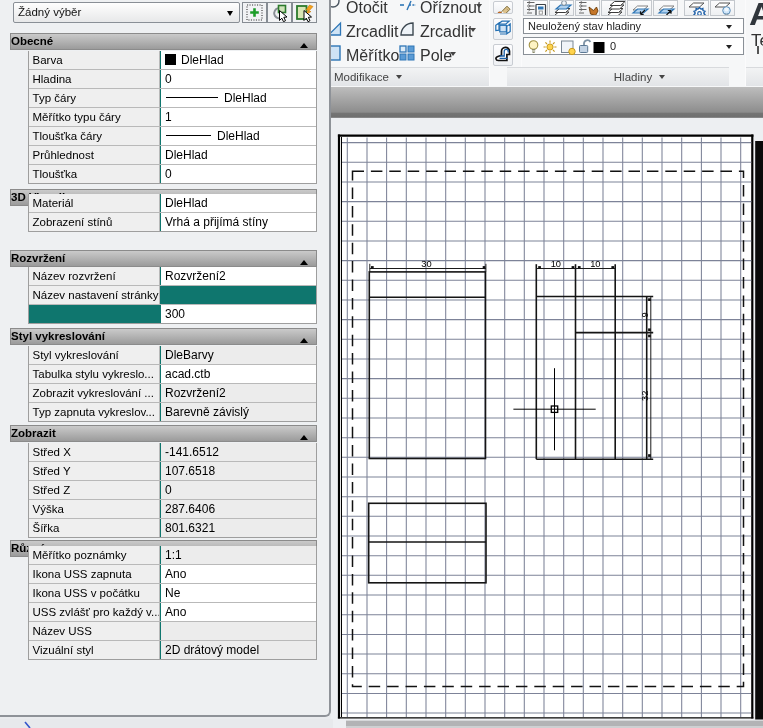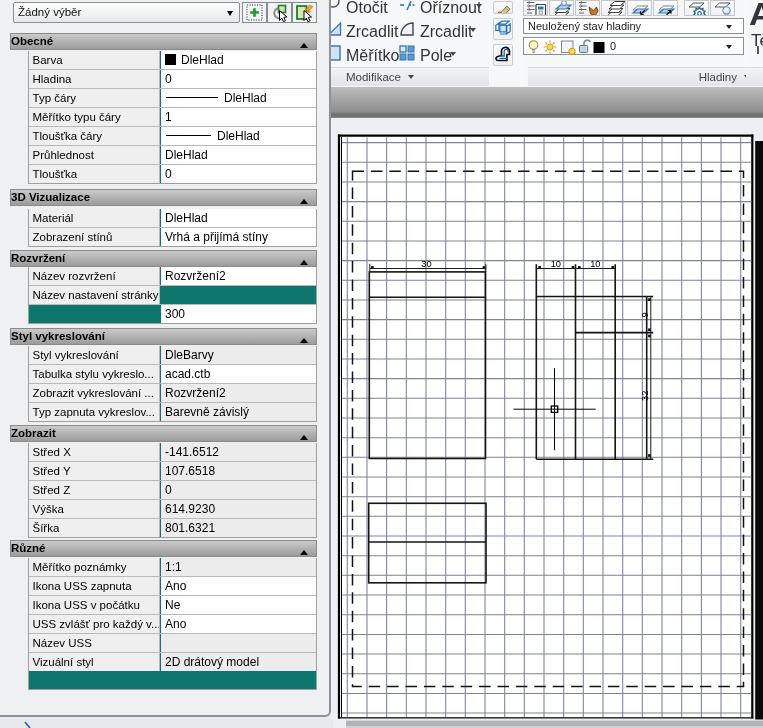--- a/index.html
+++ b/index.html
@@ -123,21 +123,21 @@
     </svg>
 <div class="rtxt" style="left:15px;top:47px">Měřítko</div>
 <svg class="ic" style="left:68px;top:45px" width="16" height="16">
       <rect x="1" y="1" width="6" height="6" fill="#dcebf7" stroke="#2e76b6" stroke-width="1.3"></rect>
       <rect x="9" y="1" width="6" height="6" fill="#5b9bd5" stroke="#2e76b6"></rect>
       <rect x="1" y="9" width="6" height="6" fill="#5b9bd5" stroke="#2e76b6"></rect>
       <rect x="9" y="9" width="6" height="6" fill="#5b9bd5" stroke="#2e76b6"></rect>
     </svg>
 <div class="rtxt" style="left:89px;top:47px">Pole</div>
 <div class="darr" style="left:119px;top:52px"></div>
-<div class="plabel" style="left:0;width:158px"><span style="margin-left:15px">Modifikace</span><i class="pdarr"></i></div>
+<div class="plabel" style="left:0;width:158px"><span style="margin-left:3px">Modifikace</span><i class="pdarr"></i></div>
 <div class="vsep" style="left:158.0px"></div>
 <div class="vsep" style="left:189.5px"></div>
 <div class="vsep" style="left:414.0px"></div>
 <div class="tbtn" style="left:162px;top:1px;height:13px"><svg width="18" height="12">
         <path d="M6.2 9.2L13 2.2l3 3-6.8 7z" fill="#ddc28c" stroke="#70602c" stroke-width="0.9"></path>
         <path d="M14 3.2l1.8 1.8M12.5 4.7l1.8 1.8" stroke="#a8925a" stroke-width="0.9"></path>
         <path d="M7.4 8l1.9 1.9" stroke="#f4f6f8" stroke-width="2"></path>
         <circle cx="5.8" cy="10" r="2.1" fill="#e8731a" stroke="#9a4c0c" stroke-width="0.8"></circle>
         <path d="M1.5 11.7h3.6M9.5 11.7h4.5" stroke="#222" stroke-width="1.3"></path>
       </svg></div>
@@ -215,21 +215,21 @@
         <circle cx="6.5" cy="6" r="4.3" fill="#fdf3c4" stroke="#a09042" stroke-width="1.1"></circle>
         <path d="M5 10.5h3.2M5 12h3.2M5.5 13.5h2.2" stroke="#8a8a6a" stroke-width="1"></path>
         <circle cx="23" cy="8" r="3.1" fill="#ffd34d" stroke="#c79a1e"></circle>
         <path d="M23 1.5v2.2M23 12.3v2.2M16.5 8h2.2M27.3 8h2.2M18.4 3.4l1.6 1.6M26 11l1.6 1.6M27.6 3.4L26 5M19.9 11l-1.5 1.6" stroke="#c79a1e" stroke-width="1.1"></path>
         <rect x="34.5" y="2" width="11.5" height="11.5" fill="#f0f4f8" stroke="#7a8894"></rect>
         <circle cx="45" cy="12.5" r="3.2" fill="#ffd34d" stroke="#c79a1e"></circle>
         <path d="M57 6.5V4.6a3.4 3.4 0 0 1 6.4-1.6" fill="none" stroke="#7e93a6" stroke-width="1.8"></path>
         <rect x="52.5" y="6.5" width="8.2" height="7" rx="1" fill="#c3d3e4" stroke="#5b7894"></rect>
         <rect x="66.5" y="3" width="11" height="11" fill="#000"></rect>
       </svg><span style="line-height:17px;margin-left:3px">0</span><i class="cdarr" style="top:7px"></i></div>
-<div class="plabel" style="left:197px;width:222px;text-align:right"><span style="margin-left:43px">Hladiny</span><i class="pdarr"></i></div>
+<div class="plabel" style="left:176px;width:222px;text-align:center"><span style="margin-left:43px">Hladiny</span><i class="pdarr"></i></div>
 <div class="plabel" style="left:415px;width:17px"></div>
 <div style="position:absolute;left:418px;top:-4px;font-size:32px;font-weight:bold;color:#30363c;transform:scaleX(1.08);transform-origin:left top">A</div>
 <div style="position:absolute;left:420px;top:31px;font-size:17px;color:#333">Te</div>
 <div style="position:absolute;left:426px;top:46px;width:2px;height:8px;background:#555"></div>
 </div>
 <div id="graybar"></div>
 <div id="palette">
 <div class="pcombo"><span>Žádný výběr</span><span class="arr"></span></div>
 <div class="pbtn" style="left:242px"><svg width="19" height="19">
         <rect x="2" y="2" width="15" height="15" fill="none" stroke="#333" stroke-width="1.1" stroke-dasharray="1.1 1.4"></rect>
@@ -270,21 +270,21 @@
 <div class="row">
         <div class="lab">Průhlednost</div>
         <div class="val vw">DleHlad</div>
       </div>
 <div class="row">
         <div class="lab">Tloušťka</div>
         <div class="val vw">0</div>
       </div>
 </div>
 <div class="shead" style="top:189px"><span>3D Vizualizace</span><i class="up"></i></div>
-<div class="rows" style="top:209px;height:38px">
+<div class="rows" style="top:194px;height:38px">
 <div class="row">
         <div class="lab">Materiál</div>
         <div class="val vw">DleHlad</div>
       </div>
 <div class="row">
         <div class="lab">Zobrazení stínů</div>
         <div class="val vw">Vrhá a přijímá stíny</div>
       </div>
 </div>
 <div class="shead" style="top:250px"><span>Rozvržení</span><i class="up"></i></div>
@@ -328,29 +328,29 @@
 <div class="row">
         <div class="lab">Střed Y</div>
         <div class="val vg">107.6518</div>
       </div>
 <div class="row">
         <div class="lab">Střed Z</div>
         <div class="val vg">0</div>
       </div>
 <div class="row">
         <div class="lab">Výška</div>
-        <div class="val vg">614.9230</div>
+        <div class="val vg">287.6406</div>
       </div>
 <div class="row">
         <div class="lab">Šířka</div>
         <div class="val vg">801.6321</div>
       </div>
 </div>
 <div class="shead" style="top:540px"><span>Různé</span><i class="up"></i></div>
-<div class="rows" style="top:558px;height:132px">
+<div class="rows" style="top:546px;height:114px">
 <div class="row">
         <div class="lab">Měřítko poznámky</div>
         <div class="val vg">1:1</div>
       </div>
 <div class="row">
         <div class="lab">Ikona USS zapnuta</div>
         <div class="val vw">Ano</div>
       </div>
 <div class="row">
         <div class="lab">Ikona USS v počátku</div>

